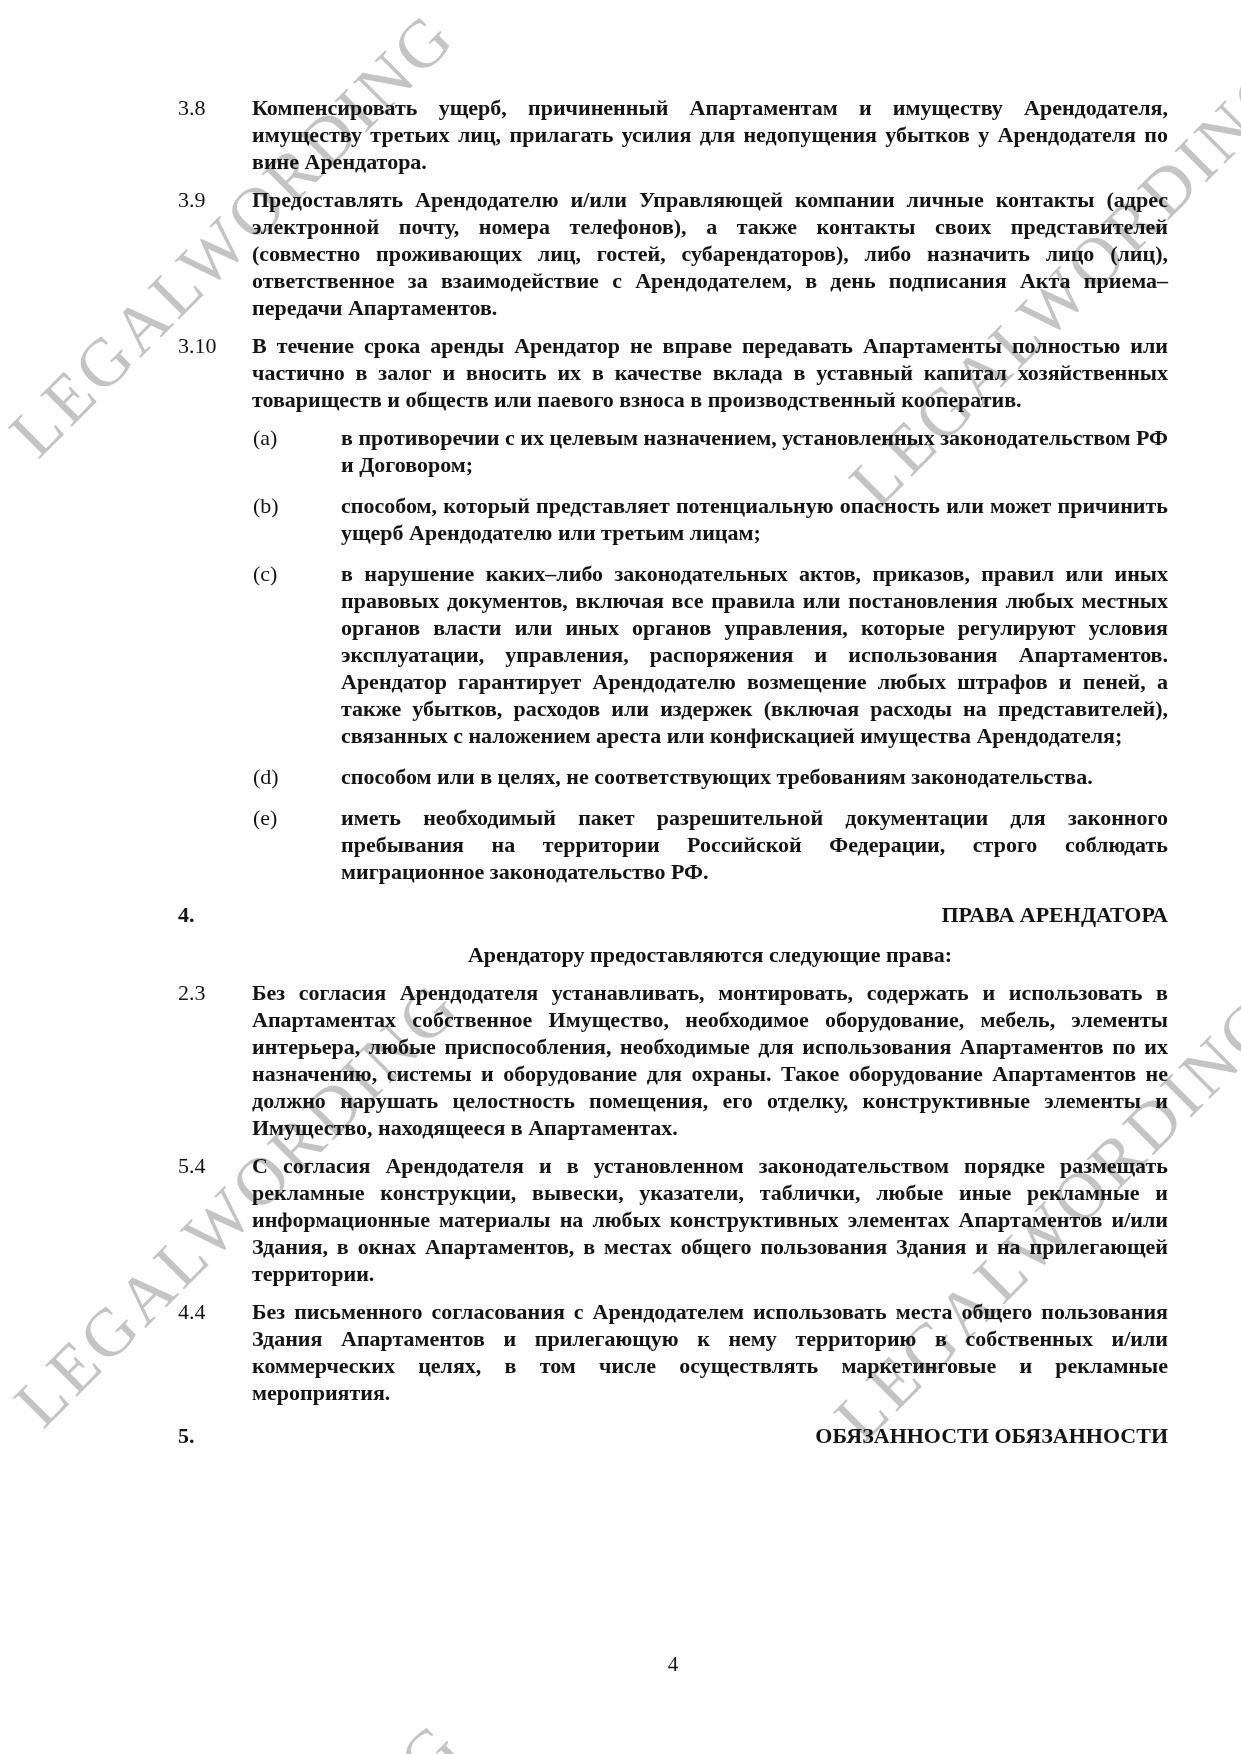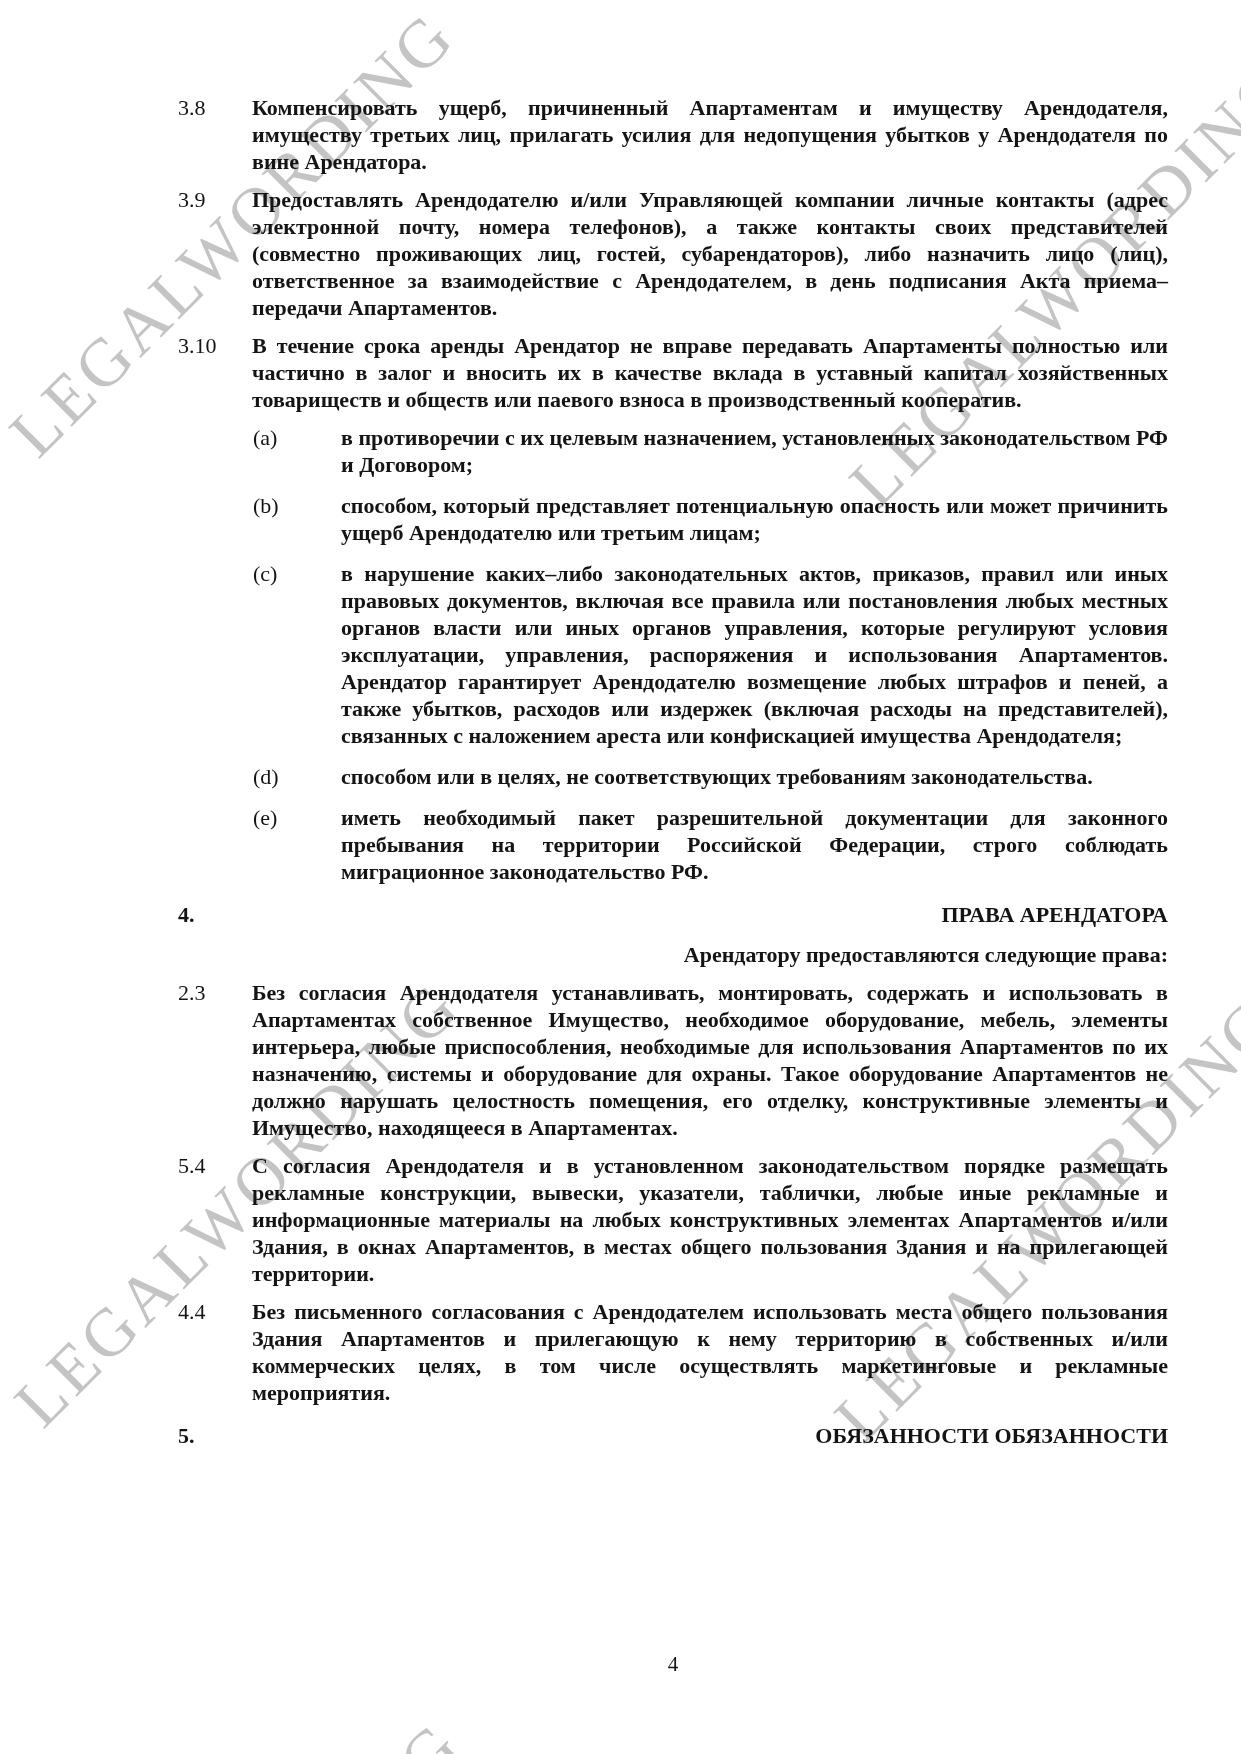--- a/index.html
+++ b/index.html
@@ -40,21 +40,21 @@
     left: 178px;
     top: 94px;
     width: 990px;
     z-index: 1;
     font-size: 22px;
     line-height: 27px;
   }
   .item { position: relative; margin: 0 0 11px 0; }
   .item .num { position: absolute; left: 0; top: 0; white-space: nowrap; }
   .item .txt { margin-left: 74px; text-align: justify; font-weight: bold; }
-  .item.paragraph .txt { text-align: right; margin-top: 9px; }
+  .item.paragraph .txt { text-align: center; margin-top: 9px; }
   .item.subclause { margin-left: 75px; margin-bottom: 14px; }
   .item.subclause .txt { margin-left: 88px; }
   .item.heading { font-weight: bold; margin-top: 16px; margin-bottom: 13px; }
   .item.heading .txt { text-align: right; }
   .page-number {
     position: absolute;
     left: 178px;
     top: 1652px;
     width: 990px;
     text-align: center;

